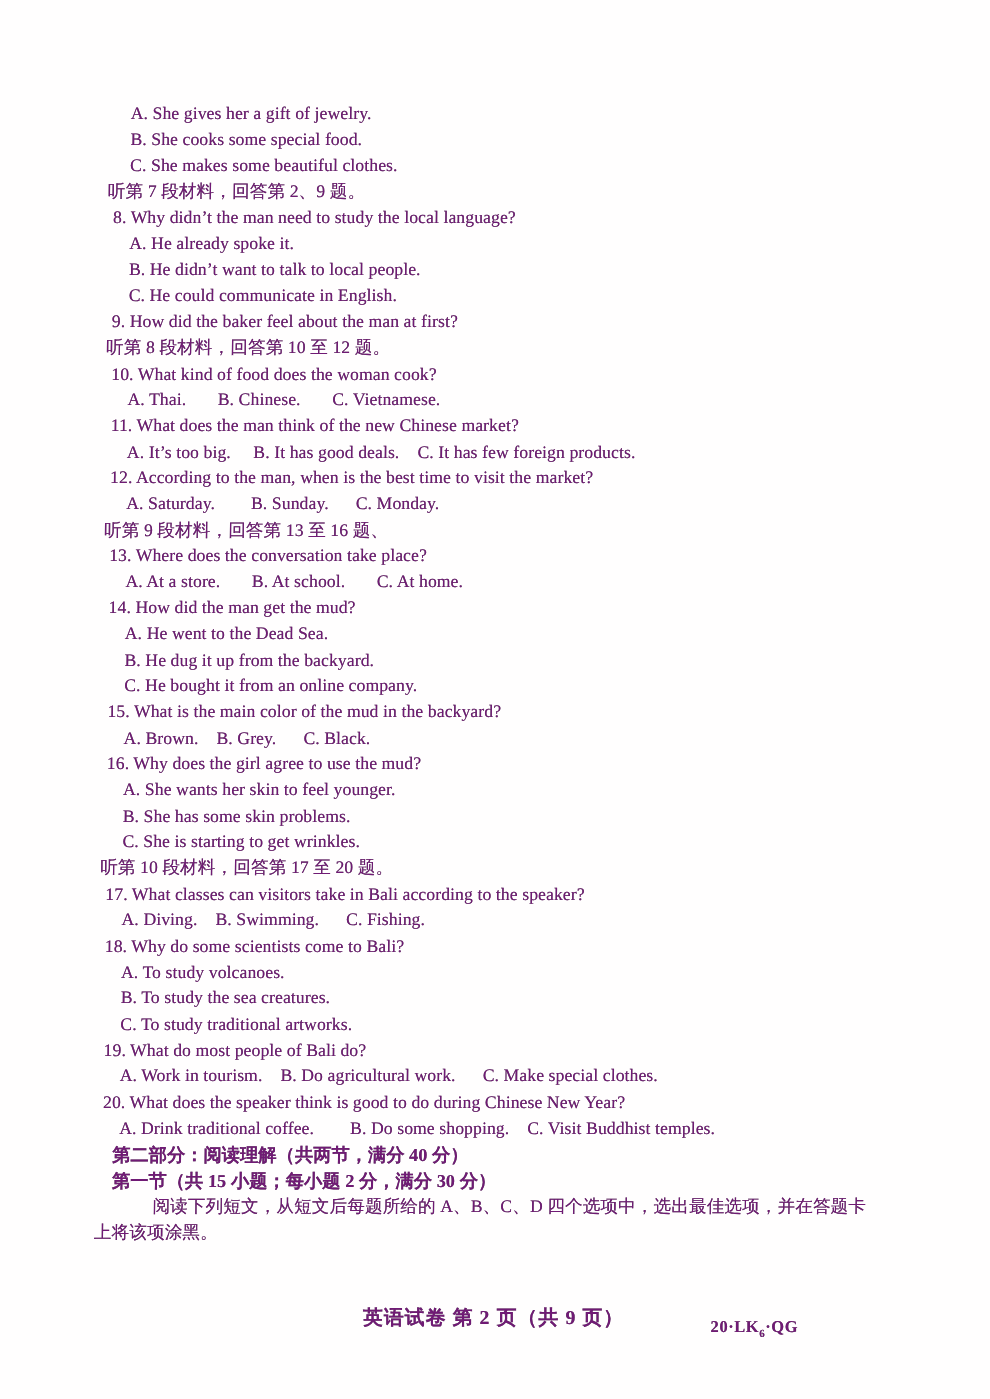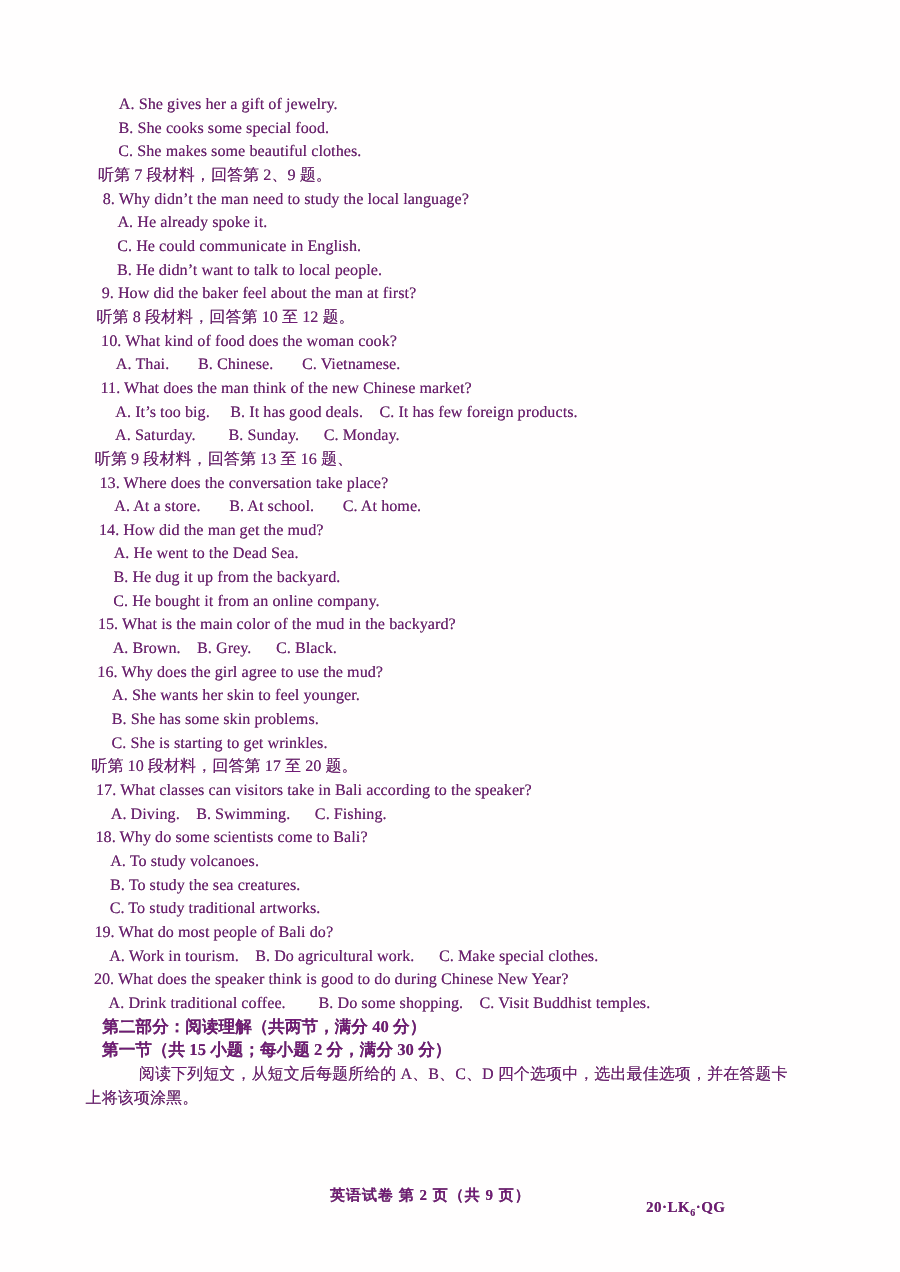--- a/index.html
+++ b/index.html
@@ -31,21 +31,21 @@
   }
   .cn         { padding-left: 2px; }
   .q          { padding-left: 7px; }
   .opt, .optrow { padding-left: 22px; }
   .h2         { padding-left: 16px; font-weight: 700; font-size: 16.5px; }
   .para-first { padding-left: 53px; }
   .para       { padding-left: 0; }
   .footer-left {
     position: absolute;
     left: 330px; top: 1186px;
-    font-size: 15px; font-weight: 700;
+    font-size: 18px; font-weight: 700;
     letter-spacing: 1px;
     white-space: pre;
     text-shadow: 0 0 0.4px rgba(20,20,20,0.6);
   }
   .footer-right {
     position: absolute;
     left: 646px; top: 1199px;
     font-size: 15px; font-weight: 700;
     letter-spacing: 0.5px;
     white-space: pre;
@@ -60,28 +60,29 @@
 <body>
 
 <div class="page">
   <div class="content" id="content">
       <div class="line opt">A. She gives her a gift of jewelry.</div>
       <div class="line opt">B. She cooks some special food.</div>
       <div class="line opt">C. She makes some beautiful clothes.</div>
       <div class="line cn">听第 7 段材料，回答第 2、9 题。</div>
       <div class="line q">8. Why didn’t the man need to study the local language?</div>
       <div class="line opt">A. He already spoke it.</div>
+      <div class="line opt">B. He didn’t want to talk to local people.</div>
       <div class="line opt">C. He could communicate in English.</div>
-      <div class="line opt">B. He didn’t want to talk to local people.</div>
       <div class="line q">9. How did the baker feel about the man at first?</div>
       <div class="line cn">听第 8 段材料，回答第 10 至 12 题。</div>
       <div class="line q">10. What kind of food does the woman cook?</div>
       <div class="line optrow">A. Thai.       B. Chinese.       C. Vietnamese.</div>
       <div class="line q">11. What does the man think of the new Chinese market?</div>
       <div class="line optrow">A. It’s too big.     B. It has good deals.    C. It has few foreign products.</div>
+      <div class="line q">12. According to the man, when is the best time to visit the market?</div>
       <div class="line optrow">A. Saturday.        B. Sunday.      C. Monday.</div>
       <div class="line cn">听第 9 段材料，回答第 13 至 16 题、</div>
       <div class="line q">13. Where does the conversation take place?</div>
       <div class="line optrow">A. At a store.       B. At school.       C. At home.</div>
       <div class="line q">14. How did the man get the mud?</div>
       <div class="line opt">A. He went to the Dead Sea.</div>
       <div class="line opt">B. He dug it up from the backyard.</div>
       <div class="line opt">C. He bought it from an online company.</div>
       <div class="line q">15. What is the main color of the mud in the backyard?</div>
       <div class="line optrow">A. Brown.    B. Grey.      C. Black.</div>

